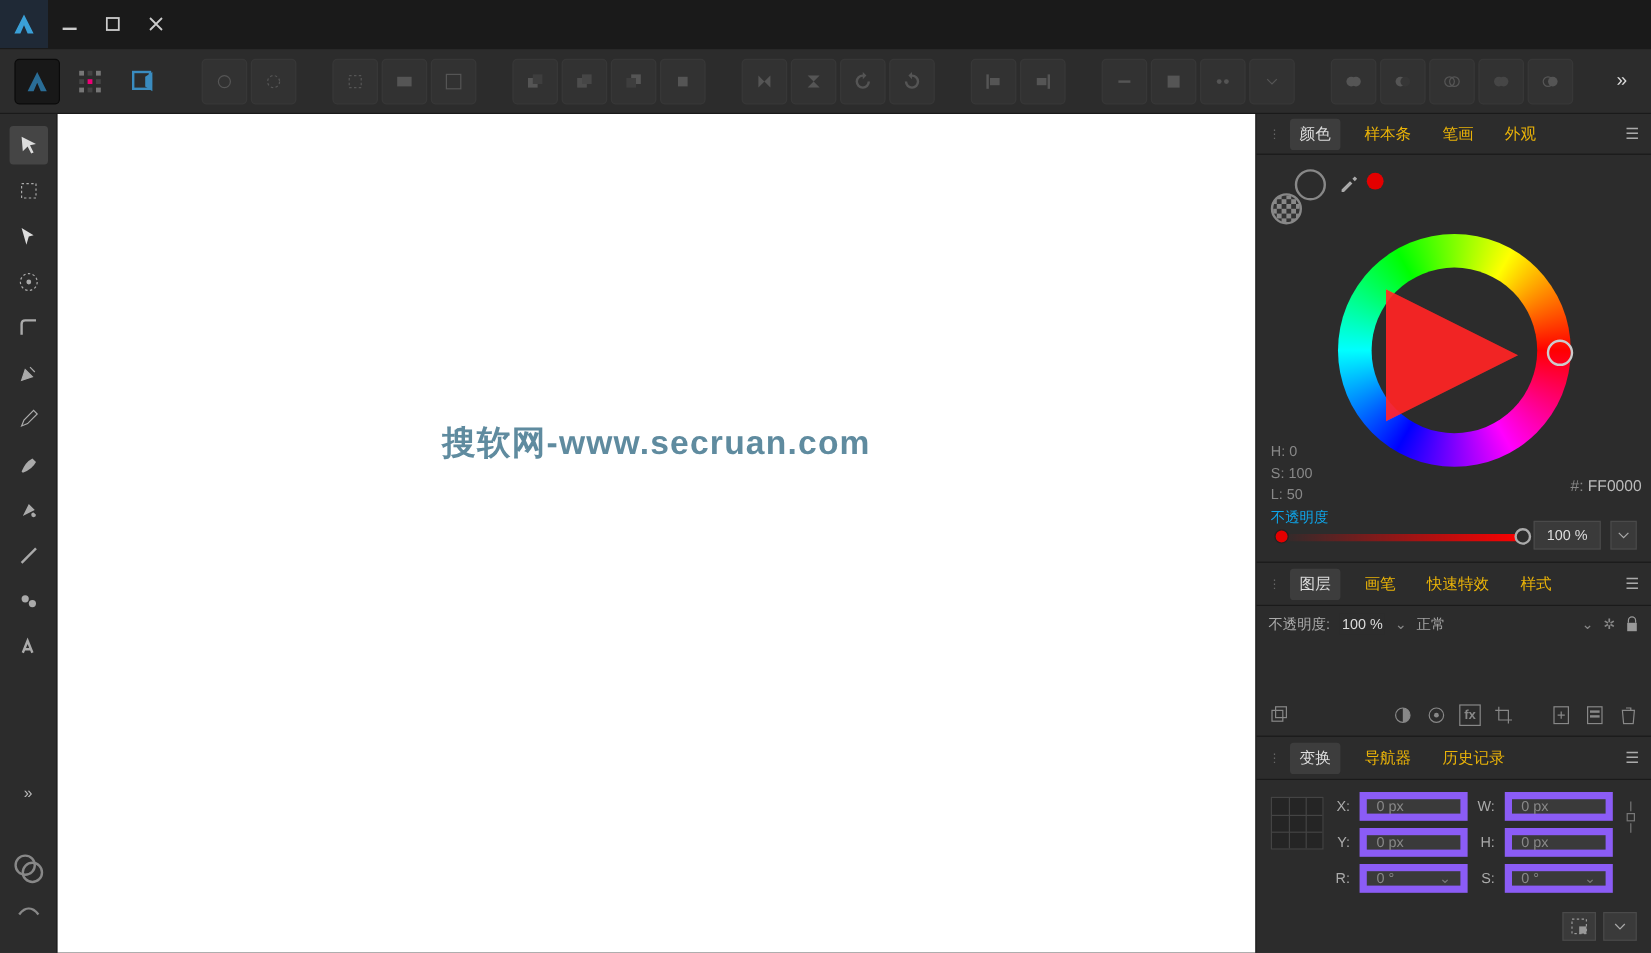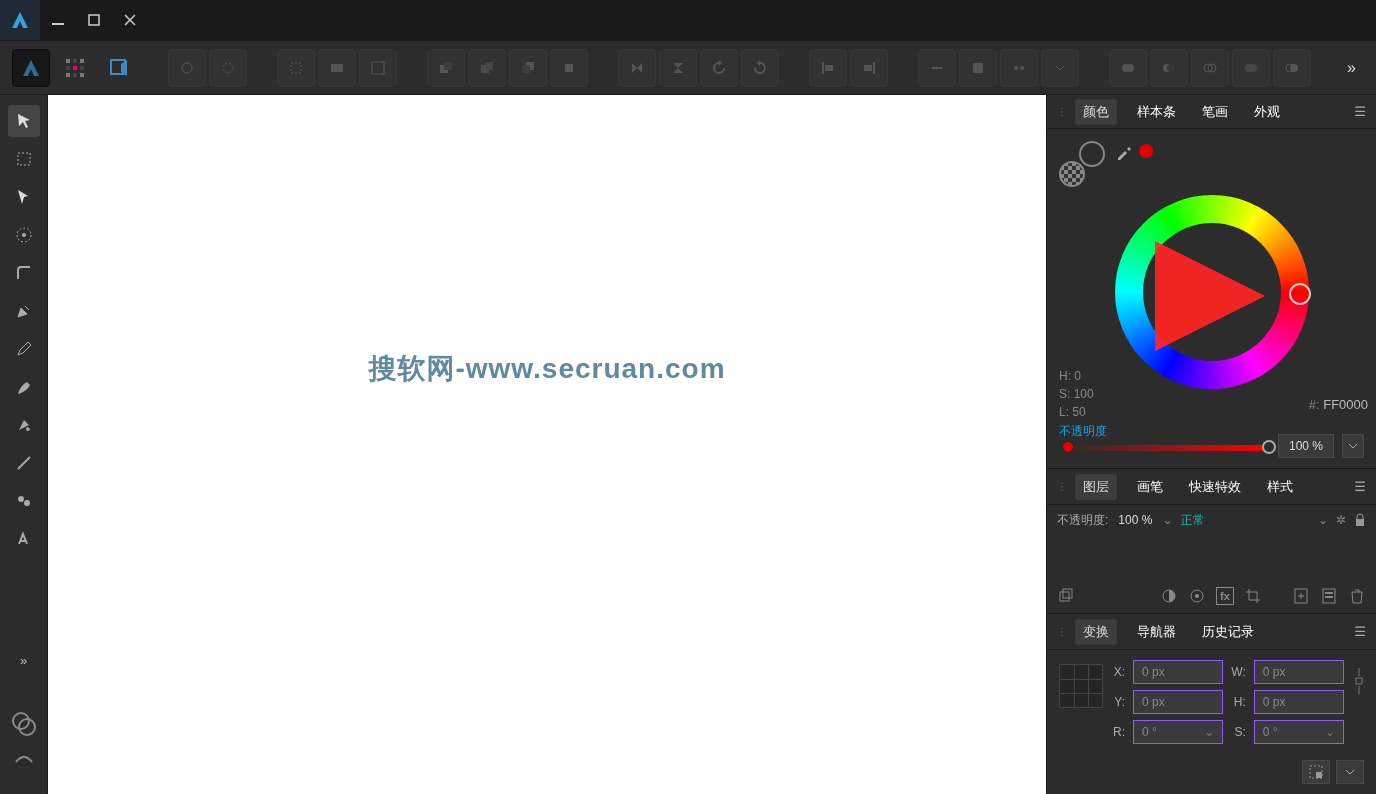--- a/index.html
+++ b/index.html
@@ -22,21 +22,21 @@
 .main { display: flex; height: 699px; }
 .left-tools { width: 48px; background: #2c2c2c; border-right: 1px solid #1a1a1a; display: flex; flex-direction: column; align-items: center; padding-top: 10px; gap: 6px; }
 .lt-btn { width: 32px; height: 32px; display: flex; align-items: center; justify-content: center; color: #bababa; cursor: pointer; border-radius: 3px; }
 .lt-btn.active { background: #454545; color: #fff; }
 .lt-spacer { flex: 1; }
 .canvas { flex: 1; background: #ffffff; display: flex; align-items: center; justify-content: center; position: relative; }
 .watermark { color: #5f8b9f; font-size: 28px; font-weight: 600; letter-spacing: 1px; position: absolute; top: 255px; }
 .right-panels { width: 330px; background: #2c2c2c; display: flex; flex-direction: column; border-left: 1px solid #1a1a1a; }
 .panel-header { height: 36px; display: flex; align-items: center; padding: 0 10px; gap: 14px; border-bottom: 1px solid #1a1a1a; }
 .ph-grip { color: #666; font-size: 10px; margin-right: -6px; }
-.ph-tab { color: #ffffff; cursor: pointer; font-size: 13px; padding: 4px 6px; }
+.ph-tab { color: #eab308; cursor: pointer; font-size: 13px; padding: 4px 6px; }
 .ph-tab.active { background: #3d3d3d; color: #ddd; border-radius: 3px; padding: 4px 8px; }
 .ph-menu { margin-left: auto; color: #aaa; cursor: pointer; }
 .cp-top { display: flex; align-items: flex-start; gap: 10px; margin-bottom: 8px; }
 .cp-swatches { position: relative; width: 46px; height: 46px; }
 .swatch1 { position: absolute; top: 0; right: 0; width: 26px; height: 26px; border-radius: 50%; border: 2px solid #888; background: transparent; }
 .swatch2 { position: absolute; bottom: 0; left: 0; width: 26px; height: 26px; border-radius: 50%; border: 2px solid #888; background: repeating-conic-gradient(#888 0 25%, #333 0 50%) 50% / 8px 8px; }
 .eyedropper { color: #aaa; font-size: 16px; margin-top: 2px; }
 .cp-dot-red { width: 14px; height: 14px; border-radius: 50%; background: #e40000; margin-left: -4px; margin-top: 3px; }
 .color-wheel { margin: 8px auto 0; width: 194px; height: 194px; position: relative; }
 .wheel-ring { width: 194px; height: 194px; border-radius: 50%; background: conic-gradient(from 90deg, red,magenta,blue,cyan,lime,yellow,red); position: relative; }
@@ -50,36 +50,36 @@
 .opacity-row { display: flex; align-items: center; padding: 4px 12px 10px; gap: 8px; }
 .opacity-label { color: #0ea5e9; font-size: 12px; position: absolute; left: 12px; top: 294px; }
 .slider-track { flex: 1; height: 6px; background: linear-gradient(to right, rgba(255,0,0,0), #ff0000); border-radius: 3px; position: relative; margin: 22px 0 0 6px; }
 .slider-knob-start { position: absolute; left: -3px; top: -4px; width: 12px; height: 12px; border-radius: 50%; background: #e40000; border: 1px solid #222; }
 .slider-knob-end { position: absolute; right: -6px; top: -5px; width: 14px; height: 14px; border-radius: 50%; border: 2px solid #aaa; background: #2c2c2c; }
 .opacity-val { width: 56px; height: 24px; background: #3a3a3a; border: 1px solid #4a4a4a; color: #ddd; display: flex; align-items: center; justify-content: center; font-size: 12px; margin-top: 18px; }
 .opacity-chev { width: 22px; height: 24px; background: #3a3a3a; border: 1px solid #4a4a4a; display: flex; align-items: center; justify-content: center; margin-top: 18px; color: #aaa; }
 .layer-panel { border-top: 1px solid #1a1a1a; }
 .lp-controls { display: flex; align-items: center; padding: 6px 10px; gap: 8px; font-size: 12px; color: #aaa; }
 .lp-val { background: #2c2c2c; border: none; color: #ddd; padding: 2px 2px; }
-.lp-blend { flex: 1; color: #14b8a6; }
+.lp-blend { flex: 1; color: #a3a3a3; }
 .lp-chev { color: #888; }
 .lp-gear { color: #888; cursor: pointer; }
 .lp-lock { color: #888; cursor: pointer; }
 .lp-icons { display: flex; align-items: center; padding: 4px 10px 8px; gap: 6px; color: #777; margin-top: 48px; }
 .lp-icons-right { margin-left: auto; display: flex; gap: 10px; }
 .lp-icon { width: 18px; height: 18px; display: flex; align-items: center; justify-content: center; cursor: pointer; }
 .transform-panel { border-top: 1px solid #1a1a1a; }
 .tp-body { padding: 10px 12px; display: flex; gap: 10px; align-items: flex-start; }
 .tp-anchor { width: 44px; height: 44px; background: #252525; border: 1px solid #444; margin-top: 4px; position: relative; }
 .tp-anchor::before, .tp-anchor::after { content: ""; position: absolute; background: #444; }
 .tp-anchor::before { left: 14px; top: 0; bottom: 0; width: 1px; box-shadow: 14px 0 #444; }
 .tp-anchor::after { top: 14px; left: 0; right: 0; height: 1px; box-shadow: 0 14px #444; }
 .tp-grid { display: grid; grid-template-columns: auto 1fr auto 1fr; gap: 6px 8px; align-items: center; font-size: 12px; color: #aaa; flex: 1; }
 .tp-label { text-align: right; }
-.tp-input { height: 24px; background: #3a3a3a; border: 1px solid #8b5cf6; color: #888; display: flex; align-items: center; padding: 0 8px; font-size: 12px; }
+.tp-input { height: 24px; background: #3a3a3a; border: 6px solid #8b5cf6; color: #888; display: flex; align-items: center; padding: 0 8px; font-size: 12px; }
 .tp-input.withchev { justify-content: space-between; }
 .tp-link { color: #777; writing-mode: vertical-rl; font-size: 11px; margin-top: 6px; }
 .tp-footer { display: flex; justify-content: flex-end; padding: 6px 12px 10px; gap: 6px; }
 .tp-foot-btn { width: 28px; height: 24px; background: #3a3a3a; border: 1px solid #4a4a4a; display: flex; align-items: center; justify-content: center; color: #aaa; cursor: pointer; }
 svg { display: block; }
 .ico-sm { width: 16px; height: 16px; }
 </style>
 </head>
 <body>
 

